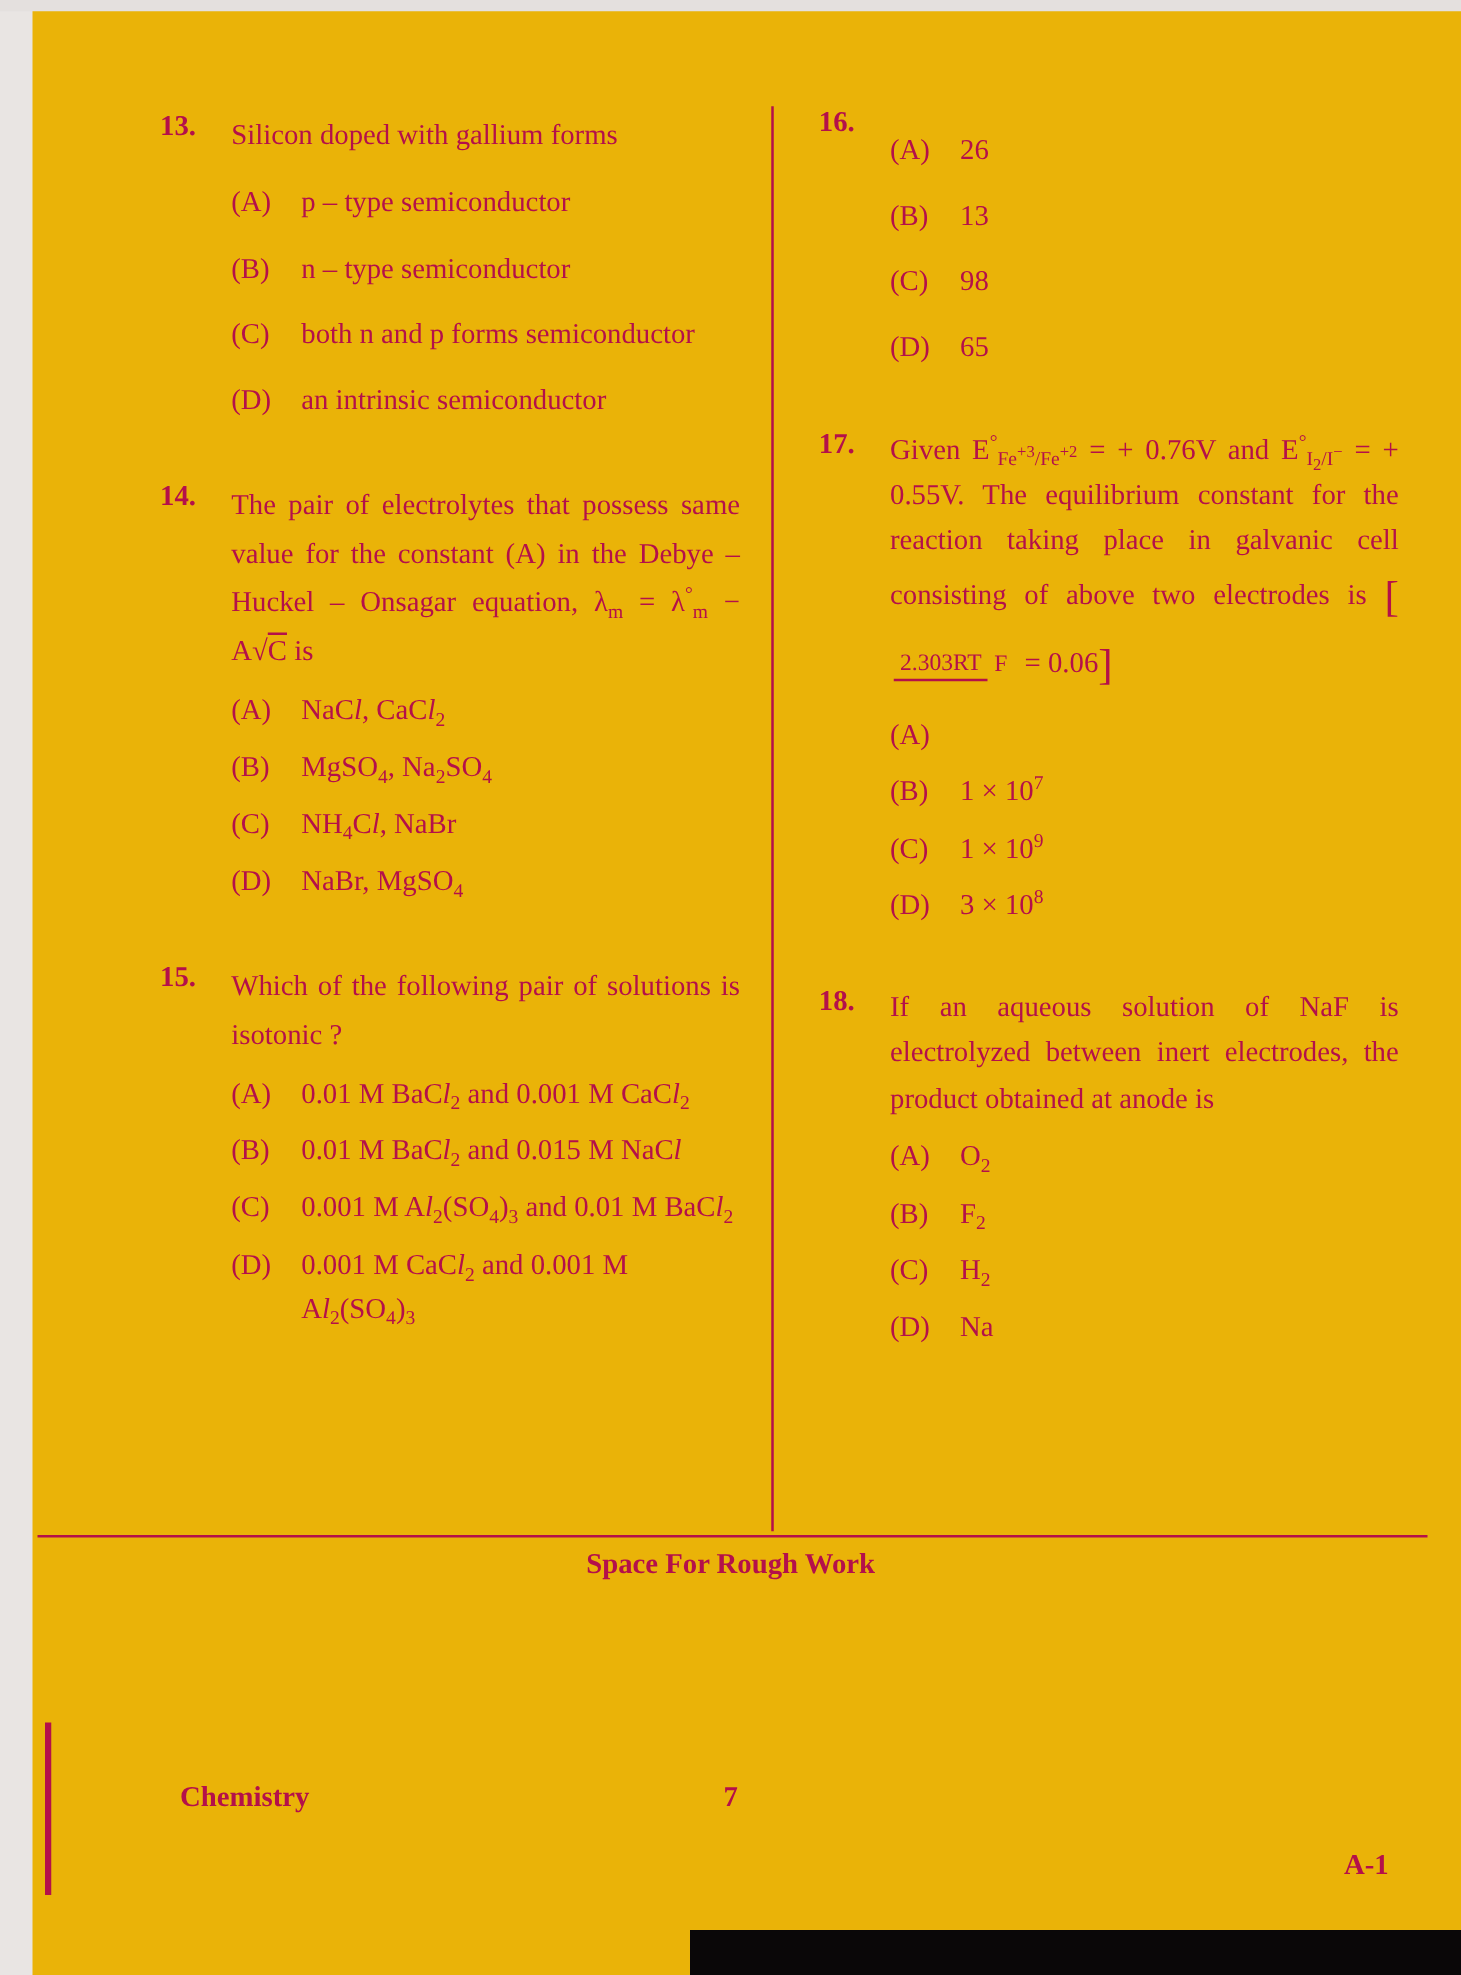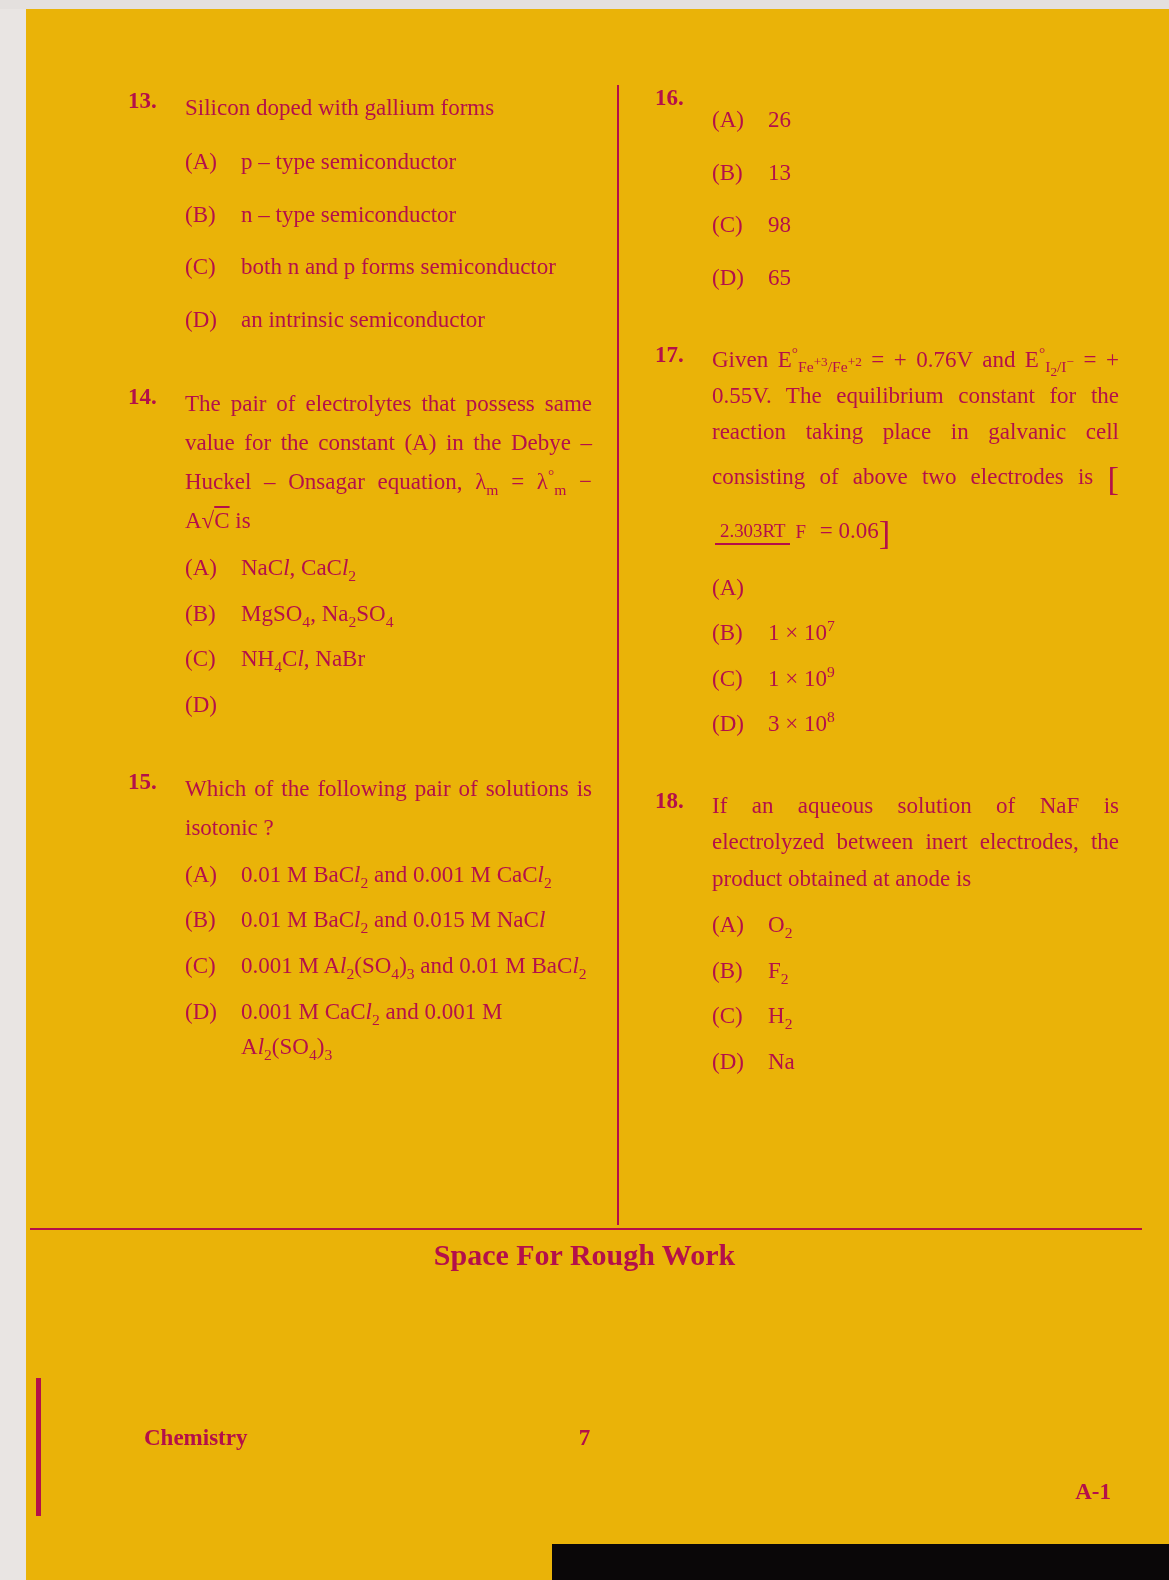--- a/index.html
+++ b/index.html
@@ -6,21 +6,21 @@
   .page{
     position:relative;width:1169px;height:1580px;margin:0 auto;
     background:#eab308;overflow:hidden;
     font-family:"Liberation Serif", serif;
     color:#b4104a;
   }
   .edge-left{position:absolute;left:0;top:0;width:26px;height:100%;background:#e9e5e3;}
   .edge-top{position:absolute;left:0;top:0;width:100%;height:9px;background:#e4e0de;}
   .divider-v{position:absolute;left:617px;top:85px;width:2px;height:1140px;background:#b4104a;}
   .rule-h{position:absolute;left:30px;top:1228px;width:1112px;height:2px;background:#b4104a;}
-  .rough{position:absolute;left:0;right:0;top:1238px;text-align:center;font-weight:bold;font-size:30px;}
+  .rough{position:absolute;left:0;right:0;top:1238px;text-align:center;font-weight:bold;font-size:23px;}
   .red-tick{position:absolute;left:36px;top:1378px;width:5px;height:138px;background:#b4104a;}
   .black-bar{position:absolute;left:552px;right:0;bottom:0;height:36px;background:#0a0708;}
   .footer-subject{position:absolute;left:144px;top:1425px;font-weight:bold;font-size:23px;}
   .footer-page{position:absolute;left:0;right:0;top:1425px;text-align:center;font-weight:bold;font-size:23px;}
   .footer-code{position:absolute;right:58px;top:1479px;font-weight:bold;font-size:23px;}
 
   .col{position:absolute;width:464px;font-size:23px;}
   .col-left{left:128px;top:88px;}
   .col-right{left:655px;top:85px;}
 
@@ -92,20 +92,21 @@
           <div class="opt">
             <span class="optlabel">(B)</span>
             <span class="opttext">MgSO<sub>4</sub>, Na<sub>2</sub>SO<sub>4</sub></span>
           </div>
           <div class="opt">
             <span class="optlabel">(C)</span>
             <span class="opttext">NH<sub>4</sub>C<i>l</i>, NaBr</span>
           </div>
           <div class="opt">
             <span class="optlabel">(D)</span>
+            <span class="opttext">NaBr, MgSO<sub>4</sub></span>
           </div>
         </div>
       </div>
     </div>
 
     <div class="question">
       <div class="qnum">15.</div>
       <div class="qbody">
         <div class="qtext">Which of the following pair of solutions is isotonic ?</div>
         <div class="opts">

